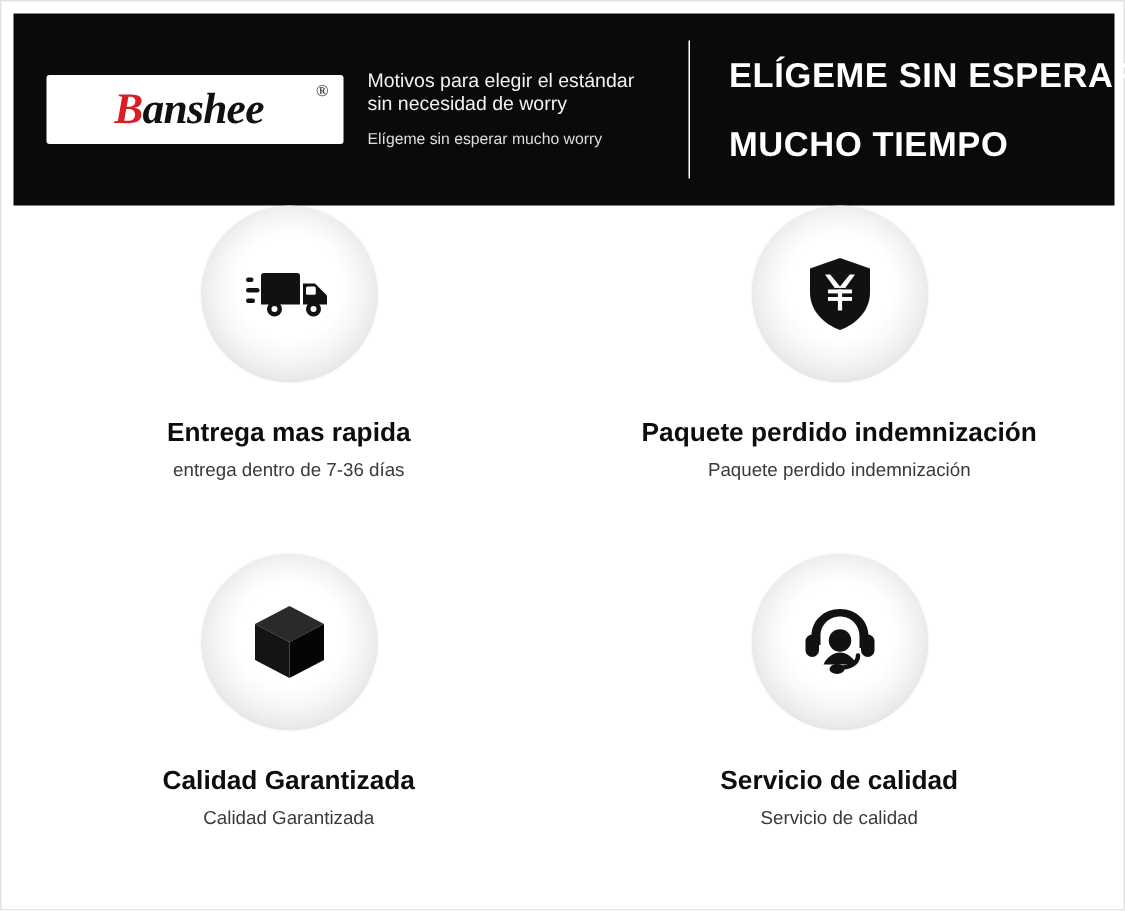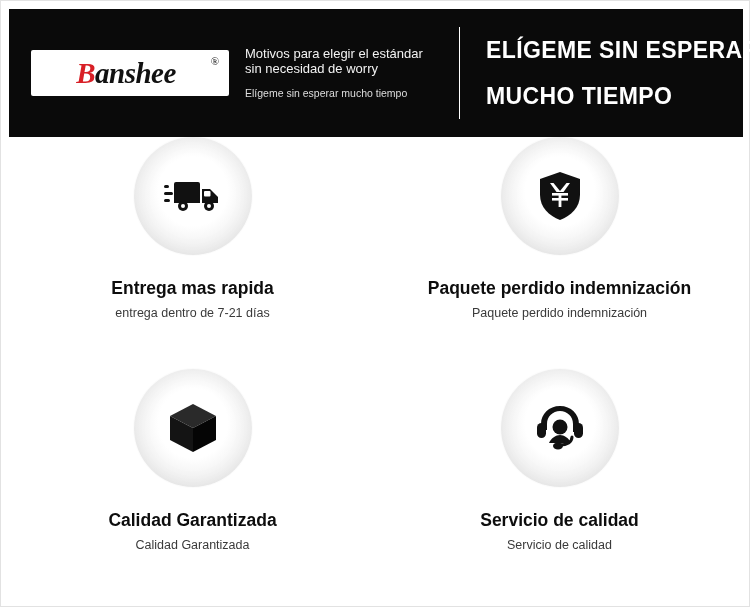--- a/index.html
+++ b/index.html
@@ -165,21 +165,21 @@
 
   <div class="header">
 
     <div class="logo-box">
       <span class="logo-text"><span class="b">B</span><span>anshee</span></span>
       <span class="logo-reg">®</span>
     </div>
 
     <div class="header-mid">
       <div class="line1">Motivos para elegir el estándar sin necesidad de worry</div>
-      <div class="line2">Elígeme sin esperar mucho tiempo</div>
+      <div class="line2">Elígeme sin esperar mucho worry</div>
     </div>
 
     <div class="divider"></div>
 
     <div class="header-right">
       <div class="hl">ELÍGEME SIN ESPERAR</div>
       <div class="hl">MUCHO TIEMPO</div>
     </div>
 
   </div>
@@ -199,21 +199,21 @@
               <rect x="40" y="15" width="6.5" height="5.5" rx="1" fill="#ffffff"></rect>
             </g>
             <circle cx="19" cy="30" r="5" fill="#111111"></circle>
             <circle cx="19" cy="30" r="2" fill="#ffffff"></circle>
             <circle cx="45" cy="30" r="5" fill="#111111"></circle>
             <circle cx="45" cy="30" r="2" fill="#ffffff"></circle>
           </svg>
         </div>
       </div>
       <div class="f-title">Entrega mas rapida</div>
-      <div class="f-sub">entrega dentro de 7-21 días</div>
+      <div class="f-sub">entrega dentro de 7-36 días</div>
     </div>
 
     <div class="feature">
       <div class="icon-wrap">
         <div class="icon-inner">
           <svg width="44" height="50" viewBox="0 0 44 50" xmlns="http://www.w3.org/2000/svg">
             <path d="M22 1 L42 8 V24 C42 36 33 45 22 49 C11 45 2 36 2 24 V8 Z" fill="#111111"></path>
             <g fill="#ffffff">
               <polygon points="22,20 15.5,12 12,12 18.5,21 22,21"></polygon>
               <polygon points="22,20 28.5,12 32,12 25.5,21 22,21"></polygon>

